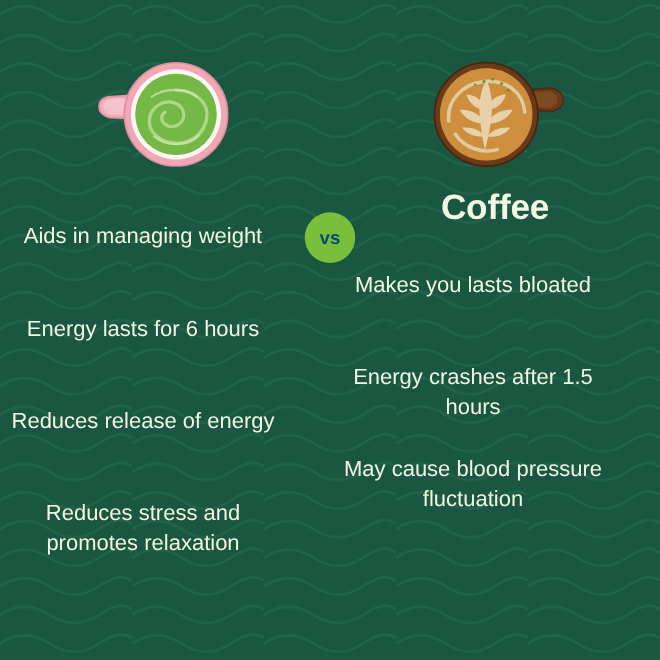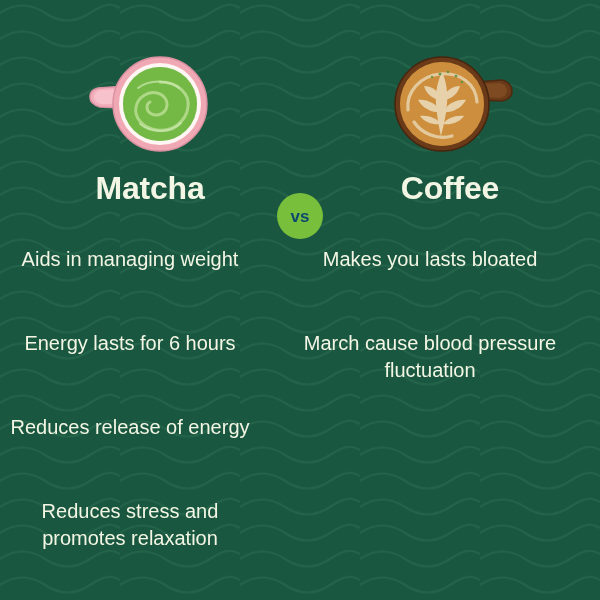--- a/index.html
+++ b/index.html
@@ -149,21 +149,20 @@
           <g fill="none" stroke="#b9dd92" stroke-width="3" stroke-linecap="round" opacity="0.85">
             <path d="M80 30 C98 30 110 42 108 55 C106 70 92 80 77 78 C63 76 54 66 56 55 C58 45 68 39 77 41 C85 43 89 50 86 57 C83 63 75 65 70 61 C66 58 66 52 70 50"></path>
           </g>
           <g fill="none" stroke="#cfe9b2" stroke-width="2" stroke-linecap="round" opacity="0.7">
             <path d="M58 36 C70 27 90 28 99 36"></path>
             <path d="M60 72 C72 82 92 81 101 71"></path>
           </g>
         </svg>
       </div>
 
-      <div class="product-title">Matcha</div>
 
       <div class="points">
         <div class="point">
           <span>Aids in managing weight</span>
         </div>
         <div class="point">
           <span>Energy lasts for 6 hours</span>
         </div>
         <div class="point">
           <span>Reduces release of energy</span>
@@ -212,21 +211,24 @@
         </svg>
       </div>
 
       <div class="product-title">Coffee</div>
 
       <div class="points">
         <div class="point">
           <span>Makes you lasts bloated</span>
         </div>
         <div class="point">
-          <span>March cause blood pressure fluctuation</span>
+          <span>Energy crashes after 1.5 hours</span>
+        </div>
+        <div class="point">
+          <span>May cause blood pressure fluctuation</span>
         </div>
       </div>
     </div>
   </div>
 
   <div class="vs-badge">
     <span class="vs-text">vs</span>
   </div>
 
 </div>

